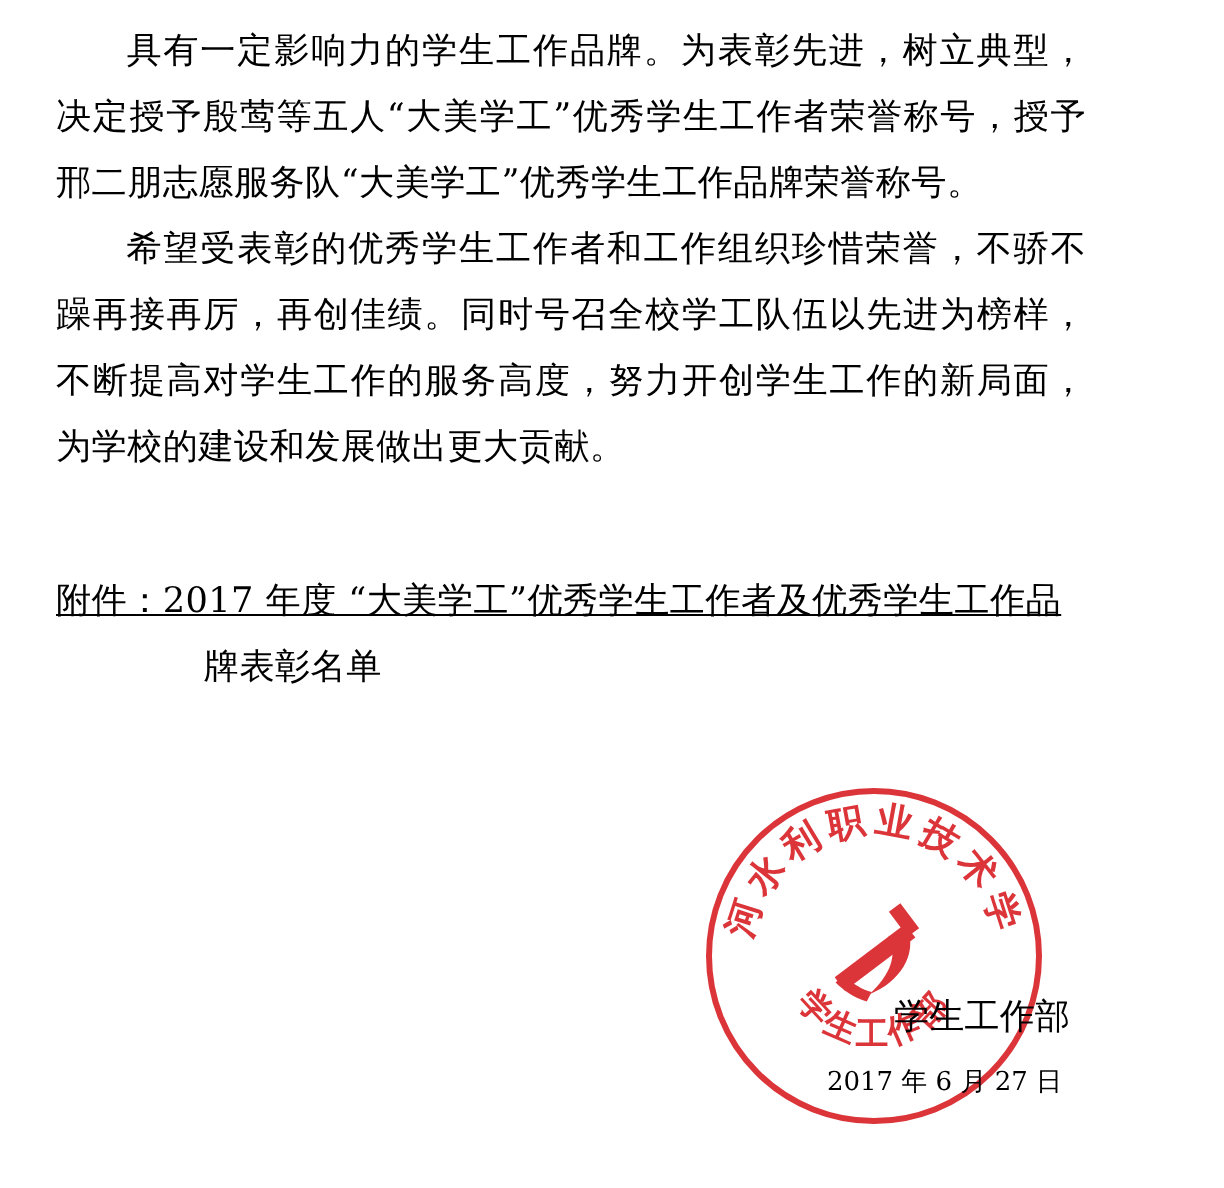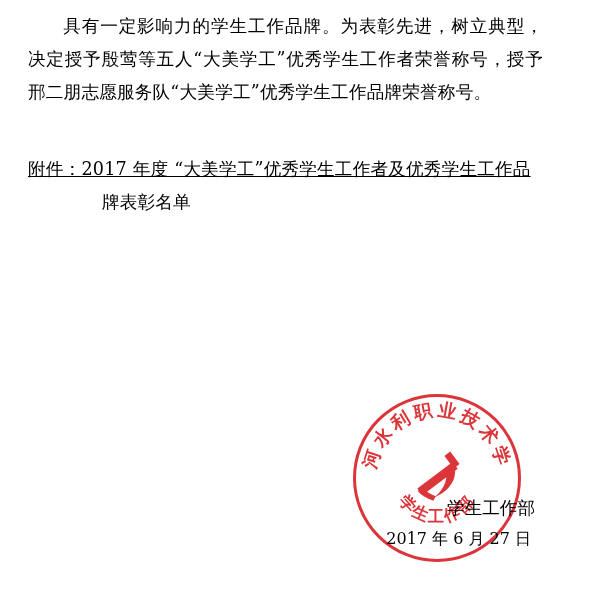--- a/index.html
+++ b/index.html
@@ -85,33 +85,34 @@
     bottom: 56px;
     font-size: 17.6px;
     color: #000;
     white-space: nowrap;
     z-index: 3;
   }
   .date-text {
     position: absolute;
     right: 14px;
     bottom: 26px;
-    font-size: 16px;
+    font-size: 13px;
     color: #000;
     white-space: nowrap;
     z-index: 3;
   }
 </style>
 </head>
 <body>
 
 <div class="page">
 
   <div class="doc-body">
     <p class="para">具有一定影响力的学生工作品牌。为表彰先进，树立典型，决定授予殷莺等五人“大美学工”优秀学生工作者荣誉称号，授予邢二朋志愿服务队“大美学工”优秀学生工作品牌荣誉称号。</p>
+    <p class="para">希望受表彰的优秀学生工作者和工作组织珍惜荣誉，不骄不躁再接再厉，再创佳绩。同时号召全校学工队伍以先进为榜样，不断提高对学生工作的服务高度，努力开创学生工作的新局面，为学校的建设和发展做出更大贡献。</p>
 
     <div class="attachment-block">
       <div class="attachment-line1">附件：2017 年度 “大美学工”优秀学生工作者及优秀学生工作品</div>
       <div class="attachment-line2">牌表彰名单</div>
     </div>
   </div>
 
   <div class="sig-area">
 
     <div class="signature-text">学生工作部</div>

